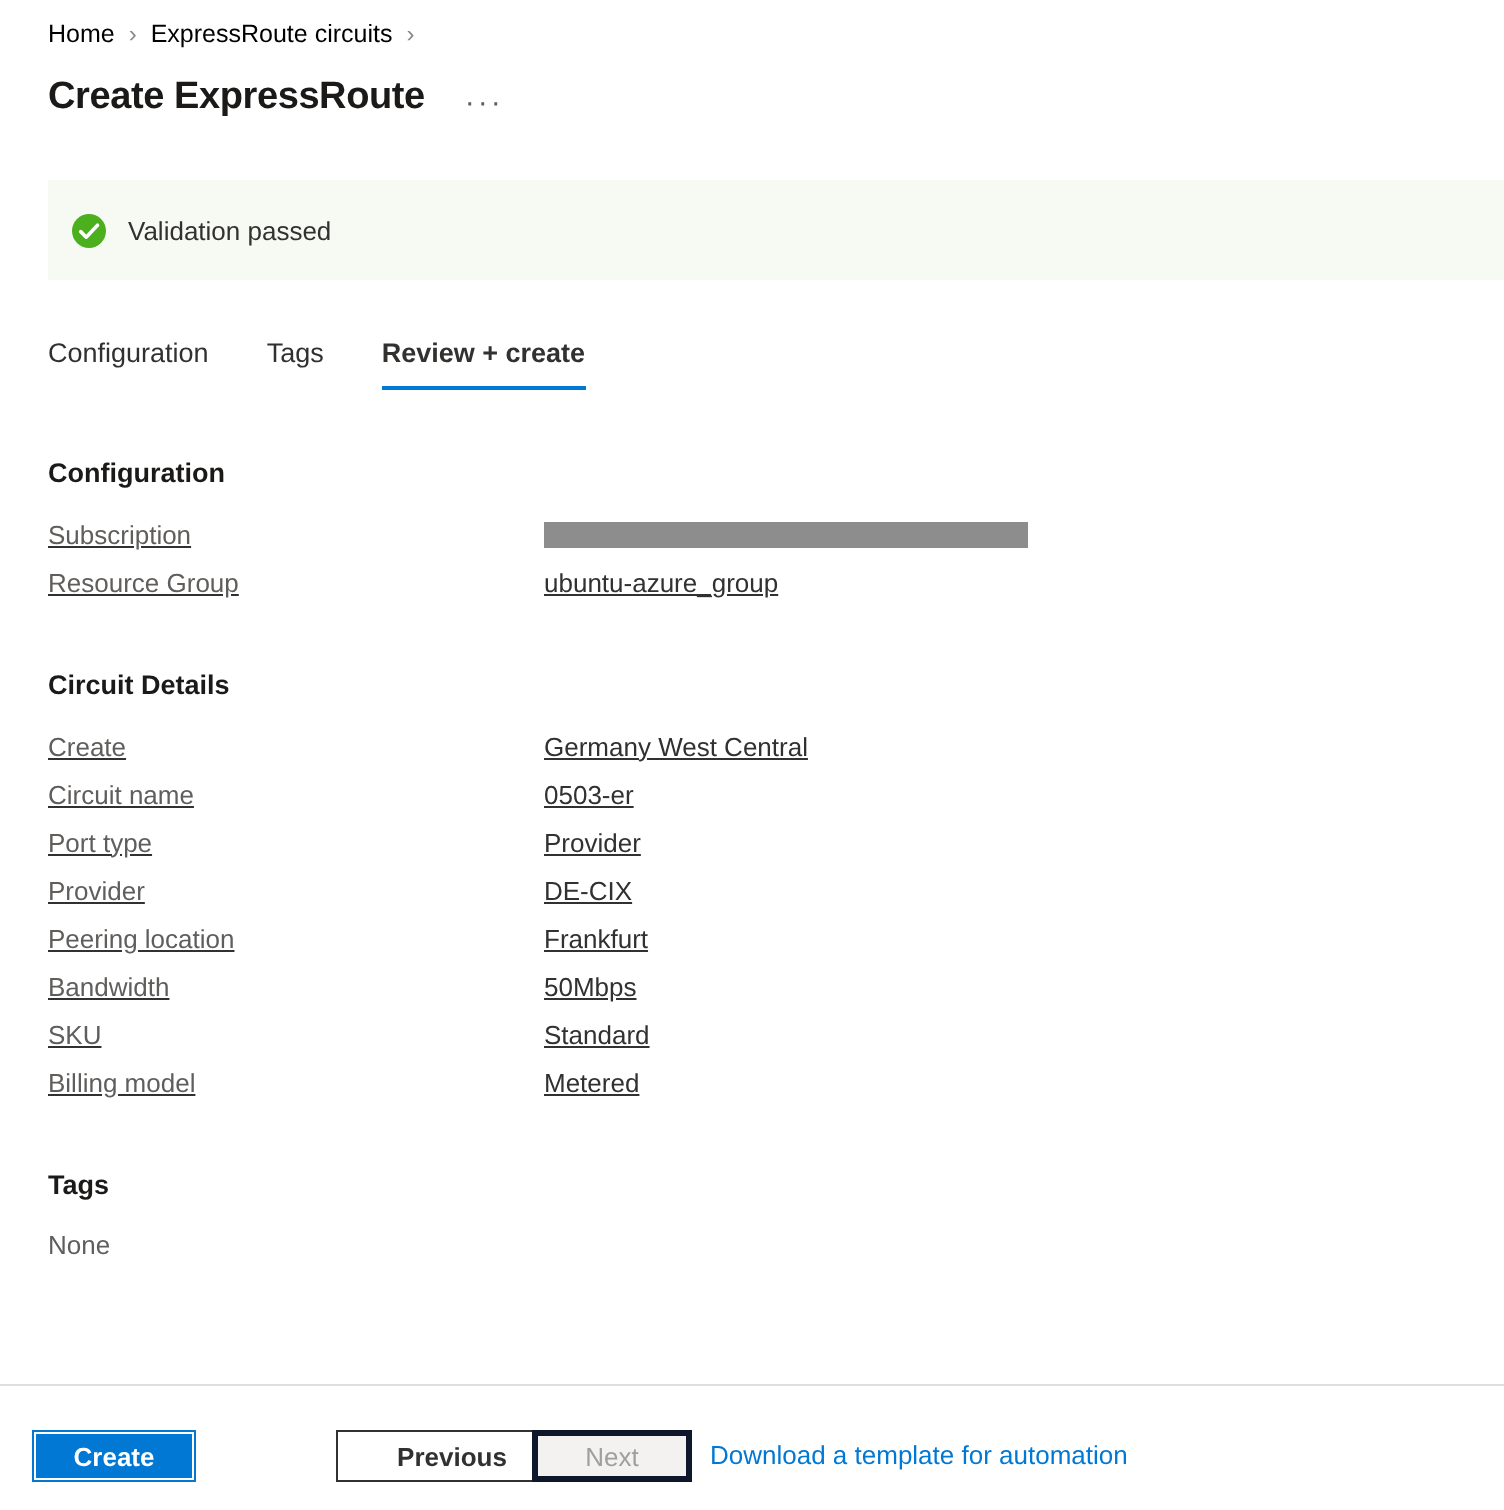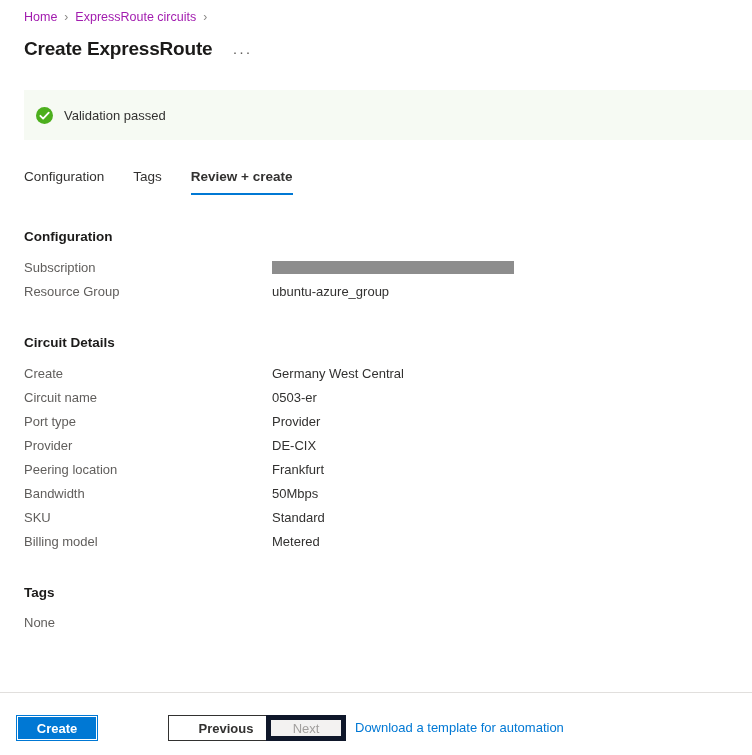--- a/index.html
+++ b/index.html
@@ -22,21 +22,21 @@
   .breadcrumb {
     position: absolute;
     left: 24px;
     top: 9px;
     display: flex;
     align-items: center;
     font-size: 12.5px;
     line-height: 16px;
   }
   .crumb-link {
-    color: #a21caf;
+    color: #000000;
     cursor: pointer;
     white-space: nowrap;
   }
   .crumb-sep {
     color: #8a8886;
     margin: 0 7px;
     font-size: 12px;
     display: inline-block;
   }
 
@@ -129,20 +129,21 @@
     color: #1b1a19;
   }
   .kv-table {
     position: absolute;
     left: 24px;
   }
   .kv-row {
     display: flex;
     align-items: center;
     height: 24px;
+    text-decoration: underline;
   }
   .kv-key {
     width: 248px;
     flex: 0 0 248px;
     color: #605e5c;
     font-size: 13px;
   }
   .kv-val {
     color: #323130;
     font-size: 13px;
@@ -215,21 +216,21 @@
     padding: 0;
     box-sizing: border-box;
   }
   .btn-next {
     position: absolute;
     left: 266px;
     top: 22px;
     width: 80px;
     height: 26px;
     background: #f3f2f1;
-    border: 5px solid #0f172a;
+    border: 3px solid #0f172a;
     color: #a19f9d;
     font-size: 13px;
     font-family: "Liberation Sans", sans-serif;
     cursor: default;
     padding: 0;
     box-sizing: border-box;
   }
   .footer-link {
     position: absolute;
     left: 355px;

